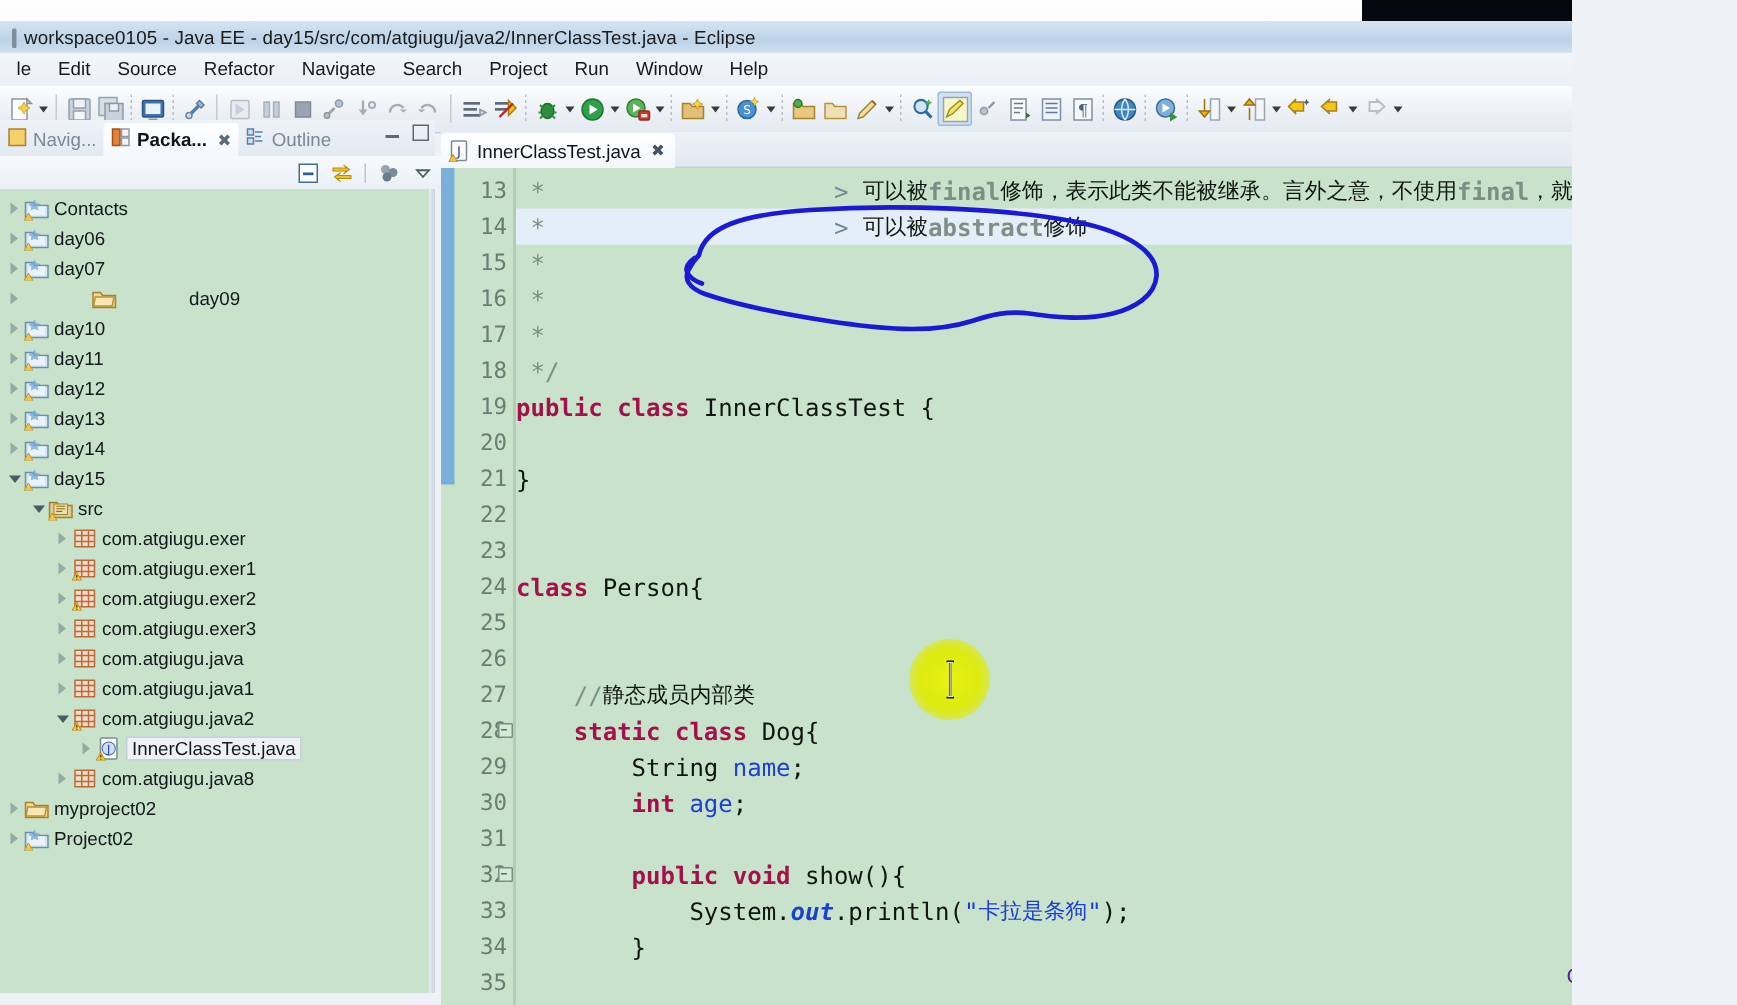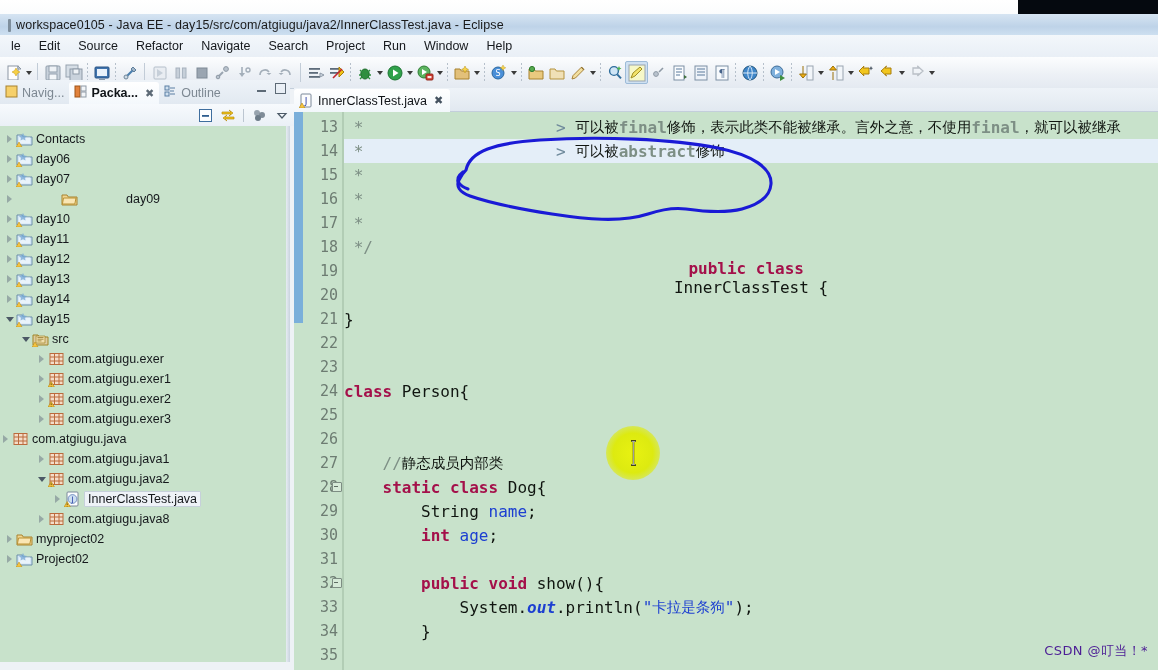--- a/index.html
+++ b/index.html
@@ -1,21 +1,21 @@
 <!DOCTYPE html>
 <html><head>
 <meta charset="utf-8">
 <style>
   html,body{margin:0;padding:0;}
   body{
     width:1158px;height:670px;overflow:hidden;
     font-family:"Liberation Sans","DejaVu Sans",sans-serif;
     font-size:12px;color:#000;background:#eef2f6;
   }
-  .app{position:relative;width:1158px;height:670px;overflow:hidden;}
+  .app{position:relative;width:1048px;height:670px;overflow:hidden;}
 
   
   .topstrip{position:absolute;left:0;top:0;width:1158px;height:14px;
     background:linear-gradient(#ffffff,#fbfcfd);}
   .topstrip-dark{position:absolute;right:0;top:0;width:140px;height:16px;background:#05090f;}
 
   
   .titlebar{position:absolute;left:0;top:14px;width:1158px;height:21px;
     background:linear-gradient(#d6e4f2,#bed3e8 60%,#cddff0);
     border-bottom:1px solid #9bb4cd;}
@@ -688,21 +688,21 @@
             <i></i>
           </span>
           <span class="ticon">
             <svg width="17" height="16" viewBox="0 0 17 16">
               <rect x="2" y="2.5" width="13" height="11" fill="#f4ddc9" stroke="#bb6a3c"></rect>
               <path d="M2 6h13M2 10h13M6.5 2.5v11M11 2.5v11" stroke="#bb6a3c" stroke-width="1"></path>
             </svg>
           </span>
           <span class="tlabel">com.atgiugu.exer3</span>
         </div>
-        <div class="trow" style="">
+        <div class="trow" style="padding-left: 36px;">
           <span class="twist closed">
             <i></i>
           </span>
           <span class="ticon">
             <svg width="17" height="16" viewBox="0 0 17 16">
               <rect x="2" y="2.5" width="13" height="11" fill="#f4ddc9" stroke="#bb6a3c"></rect>
               <path d="M2 6h13M2 10h13M6.5 2.5v11M11 2.5v11" stroke="#bb6a3c" stroke-width="1"></path>
             </svg>
           </span>
           <span class="tlabel">com.atgiugu.java</span>
@@ -838,21 +838,21 @@
           <div class="gline" style="top: 531px;">35</div>
         </div>
       <div class="gsep"></div>
       <div class="codearea" id="codearea">
           <div class="cline" style="top: 3px;"><span class="cmt"> *</span><span class="cmt">                    </span><span class="doc-gt">&gt; </span><span class="cmt-cjk">可以被</span><span class="cmt mono-b">final</span><span class="cmt-cjk">修饰，表示此类不能被继承。言外之意，不使用</span><span class="cmt mono-b">final</span><span class="cmt-cjk">，就可以被继承</span></div>
           <div class="cline hl" style="top: 27px;"><span class="cmt"> *</span><span class="cmt">                    </span><span class="doc-gt">&gt; </span><span class="cmt-cjk">可以被</span><span class="cmt mono-b">abstract</span><span class="cmt-cjk">修饰</span></div>
           <div class="cline" style="top: 51px;"><span class="cmt"> *</span></div>
           <div class="cline" style="top: 75px;"><span class="cmt"> *</span></div>
           <div class="cline" style="top: 99px;"><span class="cmt"> *</span></div>
           <div class="cline" style="top: 123px;"><span class="cmt"> */</span></div>
-          <div class="cline" style="top: 147px; flex-direction: column;"><span class="kw">public class </span><span>InnerClassTest {</span></div>
+          <div class="cline" style="top: 147px;"><span class="kw">public class </span><span>InnerClassTest {</span></div>
           <div class="cline" style="top: 171px;"></div>
           <div class="cline" style="top: 195px;"><span>}</span></div>
           <div class="cline" style="top: 219px;"></div>
           <div class="cline" style="top: 243px;"></div>
           <div class="cline" style="top: 267px;"><span class="kw">class </span><span>Person{</span></div>
           <div class="cline" style="top: 291px;"></div>
           <div class="cline" style="top: 315px;"></div>
           <div class="cline" style="top: 339px;"><span class="cmt">    //</span><span class="cmt-cjk">静态成员内部类</span></div>
           <div class="cline" style="top: 363px;"><span>    </span><span class="kw">static class </span><span>Dog{</span></div>
           <div class="cline" style="top: 387px;"><span>        String </span><span class="fld">name</span><span>;</span></div>

